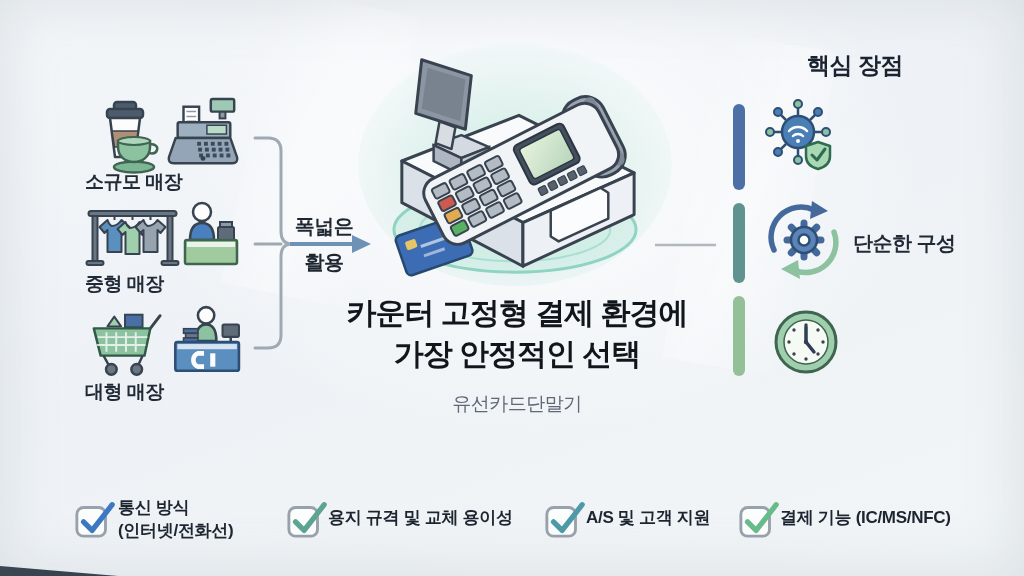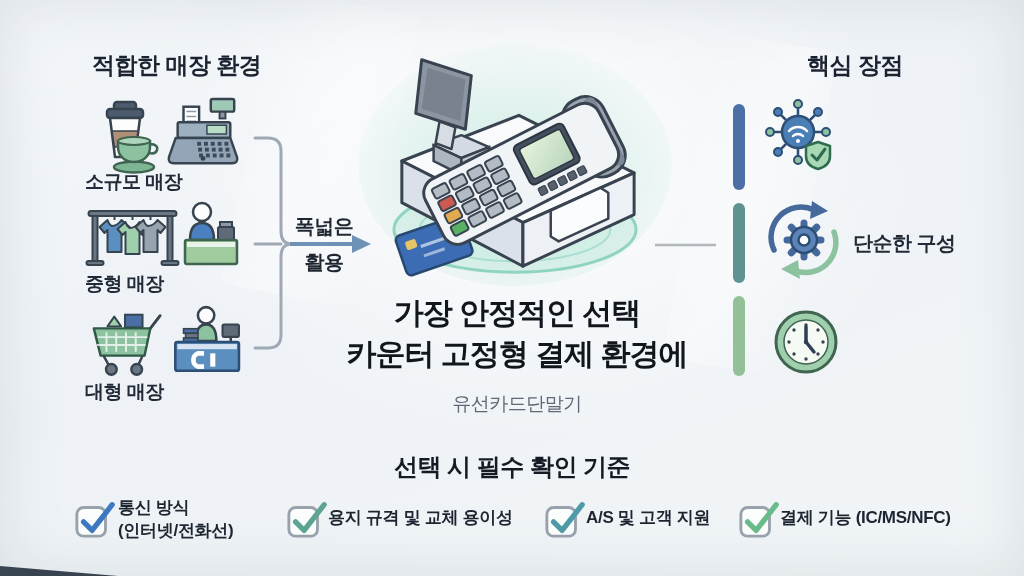--- a/index.html
+++ b/index.html
@@ -29,21 +29,20 @@
   svg{display:block;overflow:visible;}
 </style>
 </head>
 <body>
 
 <div class="stage">
 
   <div class="streak abs" style="left:250px;top:0;width:140px;height:300px;transform:rotate(12deg);"></div>
   <div class="streak abs" style="left:690px;top:40px;width:120px;height:330px;transform:rotate(10deg);"></div>
 
-  <div class="h1 abs" style="left:92px;top:50px;width:200px;">적합한 매장 환경</div>
 
   <svg class="abs" style="left:90px;top:95px;" width="72" height="84" viewBox="0 0 72 84">
     <rect x="24" y="7" width="22" height="8" rx="3" fill="#4c5b6e" stroke="#37434f" stroke-width="2.5"></rect>
     <rect x="17" y="14" width="36" height="9" rx="3" fill="#4c5b6e" stroke="#37434f" stroke-width="2.5"></rect>
     <path d="M20,23 L25,62 H45 L50,23 Z" fill="#fdfdfd" stroke="#37434f" stroke-width="2.5" stroke-linejoin="round"></path>
     <path d="M22,36 L24.5,52 H45.5 L48,36 Z" fill="#b08f77" stroke="#37434f" stroke-width="1.5"></path>
     <ellipse cx="44" cy="72" rx="20" ry="5.5" fill="#7db694" stroke="#3f6450" stroke-width="2.5"></ellipse>
     <path d="M28,46 h32 v6 c0,9 -7,15 -16,15 c-9,0 -16,-6 -16,-15 z" fill="#8cc2a0" stroke="#3f6450" stroke-width="2.5"></path>
     <ellipse cx="44" cy="46" rx="16" ry="4" fill="#aed6bc" stroke="#3f6450" stroke-width="2"></ellipse>
     <path d="M60,49 c6,0 8,3 7,6 c-1,3 -4,4 -8,3" fill="none" stroke="#3f6450" stroke-width="2.5"></path>
@@ -201,22 +200,22 @@
           <rect x="-30" y="1" width="16" height="11" rx="2.5" fill="#b3bcc5"></rect>
         <rect x="-90" y="15" width="16" height="11" rx="2.5" fill="#59b264"></rect>
           <rect x="-70" y="15" width="16" height="11" rx="2.5" fill="#b3bcc5"></rect>
           <rect x="-50" y="15" width="16" height="11" rx="2.5" fill="#b3bcc5"></rect>
           <rect x="-30" y="15" width="16" height="11" rx="2.5" fill="#b3bcc5"></rect>
       </g>
     </g>
   </svg>
 
   <div class="headline abs" style="left:307px;top:292px;width:420px;">
+    <div>카운터 고정형 결제 환경에</div>
     <div>가장 안정적인 선택</div>
-    <div>카운터 고정형 결제 환경에</div>
   </div>
   <div class="product abs" style="left:307px;top:391px;width:420px;">유선카드단말기</div>
 
   <div class="h1 abs" style="left:775px;top:50px;width:160px;text-align:center;">핵심 장점</div>
 
   <svg class="abs" style="left:764px;top:98px;" width="80" height="80" viewBox="0 0 80 80">
     <g stroke="#2d4e75" stroke-width="2.5">
       <path d="M51,34 H60 M46,22 L52.4,15.6 M34,17 V8 M22,22 L15.6,15.6 M17,34 H8 M22,46 L15.6,52.4 M34,51 V60 M46,46 L52.4,52.4" fill="none"></path>
     </g>
     <g stroke="#2d4e75" stroke-width="2">
@@ -258,21 +257,20 @@
         <circle cx="24" cy="24" r="1.7"></circle>
       <circle cx="19" cy="36" r="1.7"></circle>
         <circle cx="24" cy="48" r="1.7"></circle>
         <circle cx="36" cy="53" r="1.7"></circle>
         <circle cx="48" cy="48" r="1.7"></circle>
     </g>
     <path d="M36,36 V21 M36,36 L44,46" fill="none" stroke="#2d3e55" stroke-width="3.5" stroke-linecap="round"></path>
     <circle cx="36" cy="36" r="2.2" fill="#2d3e55"></circle>
   </svg>
 
-  <div class="bottom-title abs" style="left:312px;top:451px;width:400px;">선택 시 필수 확인 기준</div>
 
   <svg class="abs" style="left:74px;top:498px;" width="42" height="42" viewBox="0 0 44 44">
     <rect x="3" y="10" width="30" height="30" rx="7" fill="#fcfdfd" stroke="#98a2ac" stroke-width="3"></rect>
     <path d="M10,25 L19,34 L40,7" fill="none" stroke-width="5.5" stroke-linecap="round" stroke-linejoin="round" stroke="#3d78c2"></path>
   </svg>
   <div class="check-label abs" style="left:118px;top:496px;width:180px;">통신 방식
 (인터넷/전화선)</div>
 
   <svg class="abs" style="left:286px;top:498px;" width="42" height="42" viewBox="0 0 44 44">
     <rect x="3" y="10" width="30" height="30" rx="7" fill="#fcfdfd" stroke="#98a2ac" stroke-width="3"></rect>

